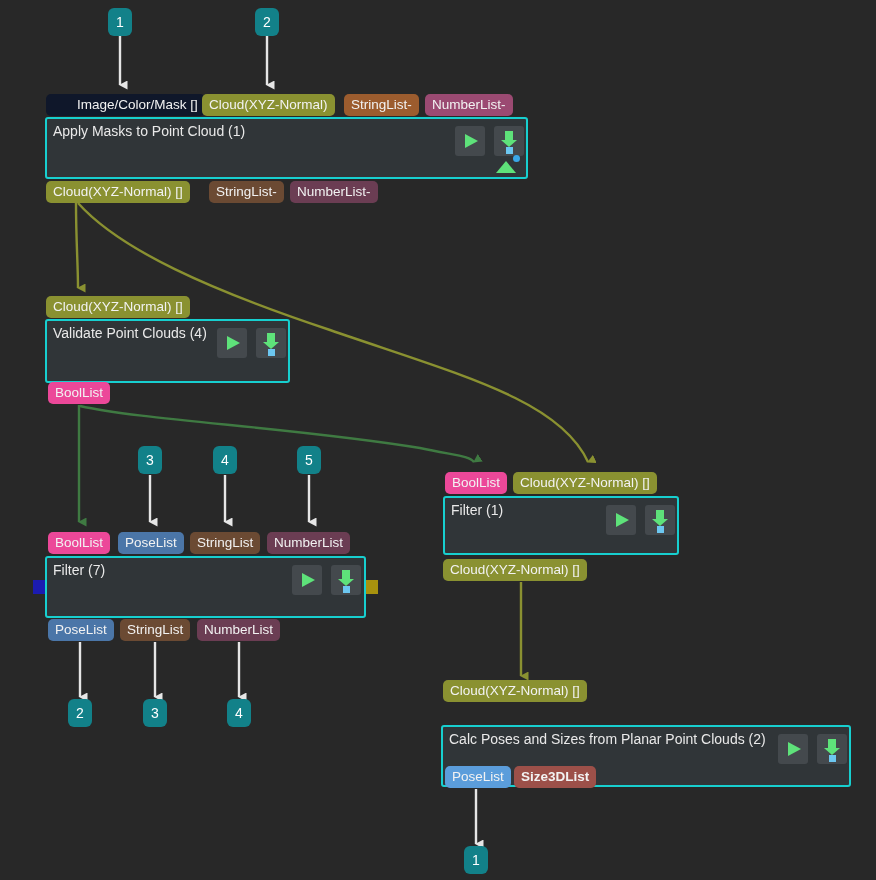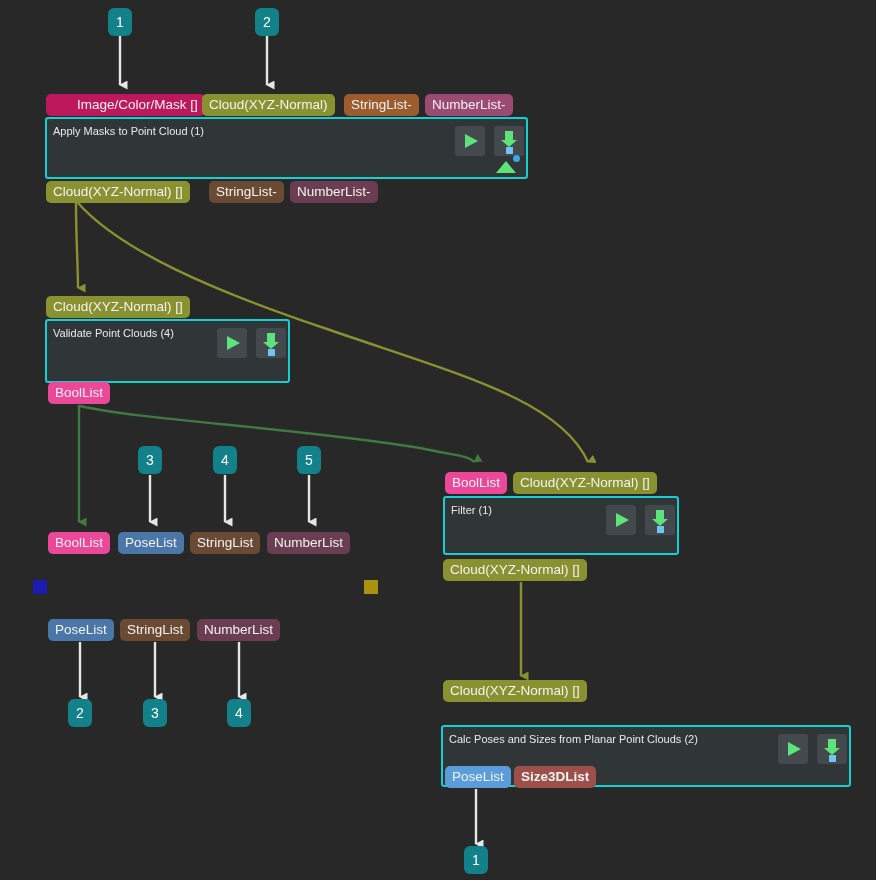--- a/index.html
+++ b/index.html
@@ -15,21 +15,21 @@
   
   .node{
     position:absolute;
     background:#303538;
     border:2px solid #17cfcf;
     border-radius:3px;
     box-sizing:border-box;
   }
   .node-title{
     position:absolute;left:6px;top:4px;
-    font-size:11px;line-height:16px;
+    font-size:14px;line-height:16px;
     color:#e9e9e9;white-space:nowrap;
   }
   .btn{
     position:absolute;top:7px;
     width:30px;height:30px;
     background:#44494d;border-radius:3px;
     box-sizing:border-box;
   }
   .btn.run{ }
   .btn.run::before{
@@ -71,21 +71,21 @@
   .port{
     position:absolute;
     height:22px;line-height:22px;
     padding:0 7px;
     border-radius:5px;
     font-size:13.5px;
     white-space:nowrap;
     color:#f2f2f2;
     box-sizing:border-box;
   }
-  .p-image{background:#be185d;padding-left:31px;}
+  .p-image{background:#0f172a;padding-left:31px;}
   .p-cloud{background:#8a9131;}
   .p-string{background:#9c5c2e;}
   .p-number{background:#9b4a72;}
   .p-bool{background:#ec4899;}
   .p-pose{background:#4b76a8;}
   .p-string2{background:#6b4a33;}
   .p-number2{background:#6b3d53;}
   .p-pose-lt{background:#5b9ddb;}
   .p-size3d{background:#9c5049;font-weight:bold;}
 
@@ -186,20 +186,28 @@
   <div class="port p-bool" style="left:48px;top:382px;"><span>BoolList</span></div>
 
   <div class="port p-bool" style="left:48px;top:532px;"><span>BoolList</span></div>
   <div class="port p-pose" style="left:118px;top:532px;"><span>PoseList</span></div>
   <div class="port p-string2" style="left:190px;top:532px;"><span>StringList</span></div>
   <div class="port p-number2" style="left:267px;top:532px;"><span>NumberList</span></div>
 
   <div class="side-sq" style="left:33px;top:580px;background:#1b1bb0;"></div>
   <div class="side-sq" style="left:364px;top:580px;background:#a8920e;"></div>
 
+  <div class="node" style="left:45px;top:556px;width:321px;height:62px;">
+    <div class="node-title">Filter (7)</div>
+    <div class="btn run" style="left:245px;"></div>
+    <div class="btn dl" style="left:284px;">
+      <span class="arrow"></span>
+      <span class="tray"></span>
+    </div>
+  </div>
 
   <div class="port p-pose" style="left:48px;top:619px;"><span>PoseList</span></div>
   <div class="port p-string2" style="left:120px;top:619px;"><span>StringList</span></div>
   <div class="port p-number2" style="left:197px;top:619px;"><span>NumberList</span></div>
 
   <div class="term" style="left:68px;top:699px;"><span>2</span></div>
   <div class="term" style="left:143px;top:699px;"><span>3</span></div>
   <div class="term" style="left:227px;top:699px;"><span>4</span></div>
 
   <div class="port p-bool" style="left:445px;top:472px;"><span>BoolList</span></div>

